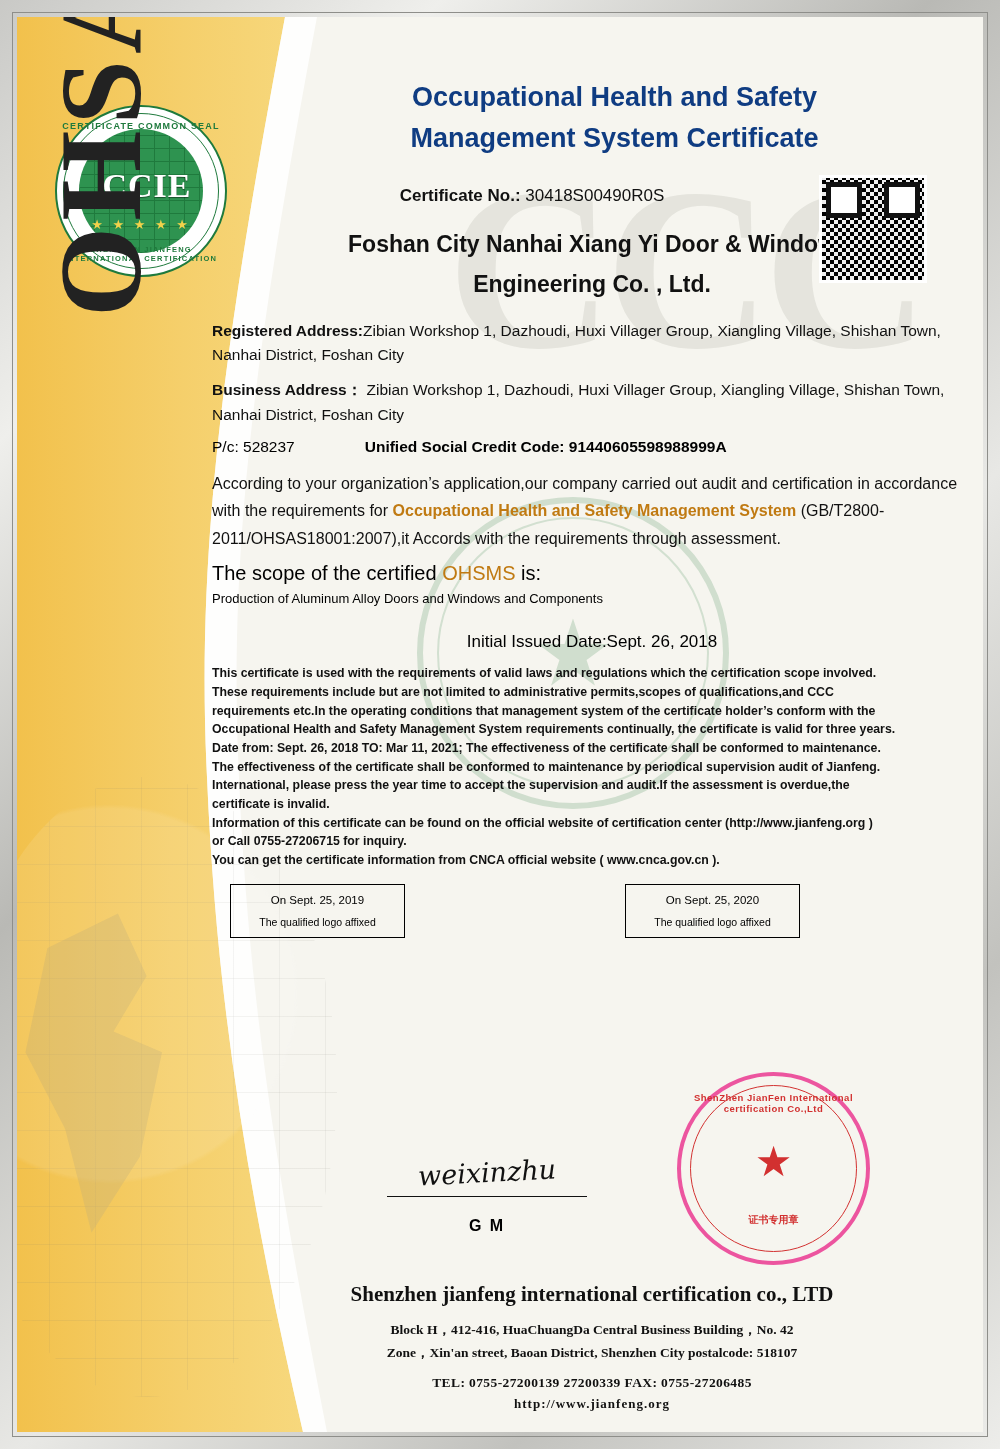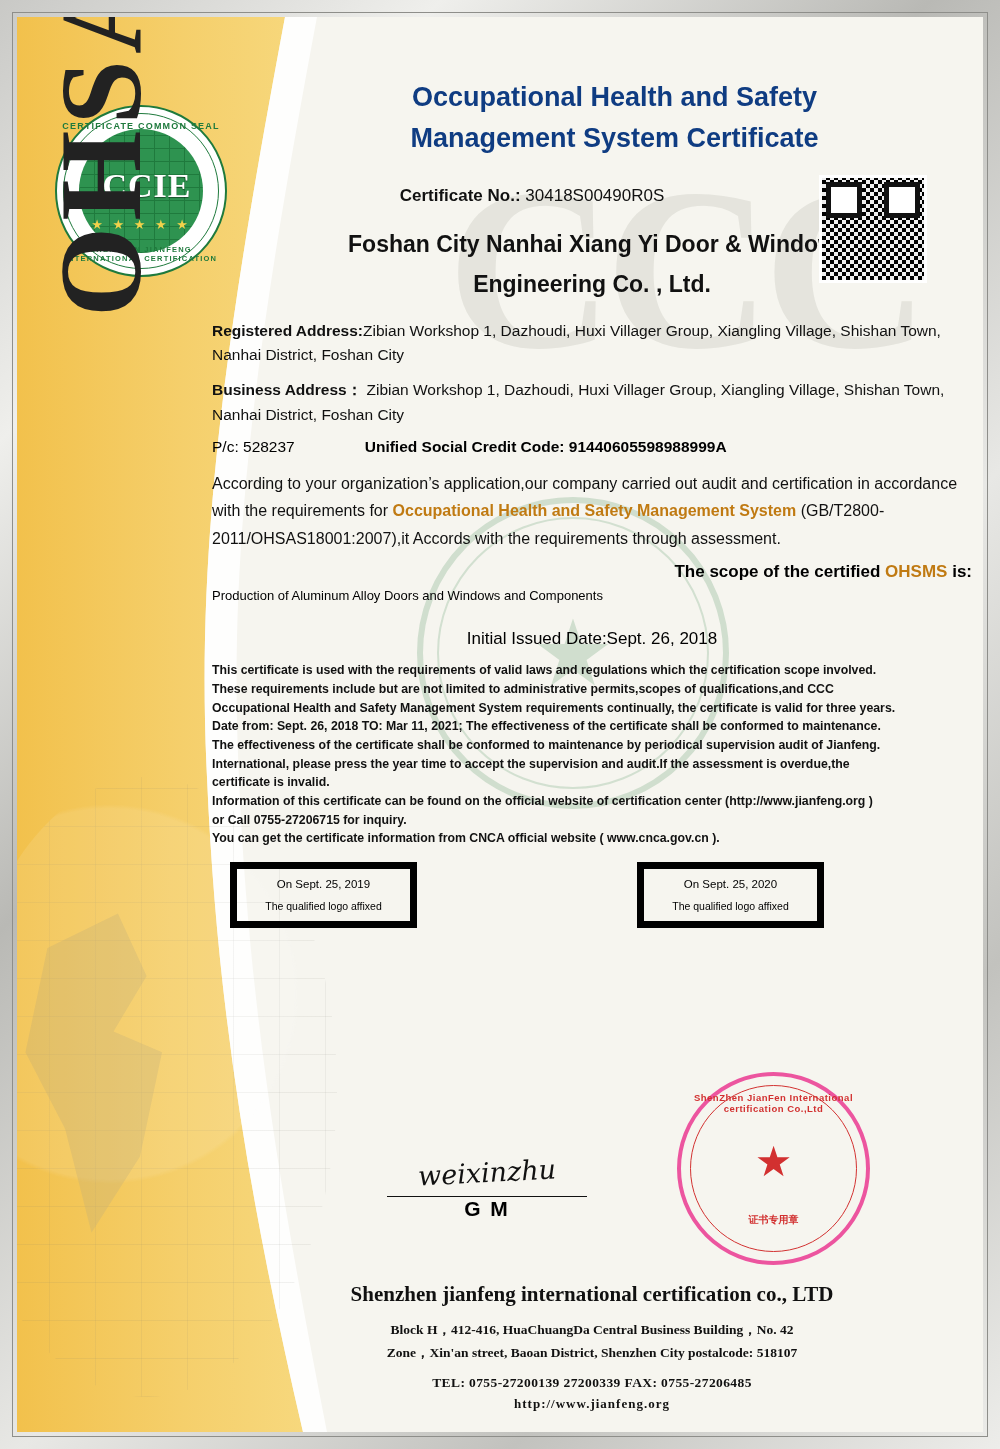--- a/index.html
+++ b/index.html
@@ -246,23 +246,23 @@
   .para {
     margin-top: 14px;
     font-size: 16px;
     line-height: 1.72;
     color: #111;
   }
   .para .hl { color: #c07a12; font-weight: 700; }
 
   .scope-head {
     margin-top: 10px;
-    text-align: right;
-    font-size: 17px;
-    font-weight: 700;
+    text-align: left;
+    font-size: 20px;
+    font-weight: 400;
   }
   .scope-head .hl { color: #c07a12; }
   .scope-text {
     font-size: 13px;
     margin-top: 6px;
   }
   .issued {
     text-align: center;
     margin-top: 26px;
     font-size: 17px;
@@ -279,21 +279,21 @@
   .fine .b { font-weight: 800; }
 
   .stamp-boxes {
     margin-top: 14px;
     display: flex;
     gap: 220px;
     padding-left: 18px;
   }
   .stamp-box {
     width: 165px;
-    border: 7px solid #000000;
+    border: 1px solid #000000;
     padding: 9px 4px;
     text-align: center;
   }
   .stamp-box .d { font-size: 11.5px; margin-bottom: 10px; }
   .stamp-box .q { font-size: 10.5px; }
 
   
   .red-seal {
     position: absolute;
     left: 660px; top: 1055px;
@@ -334,22 +334,22 @@
     font-style: italic;
     font-size: 27px;
     color: #111;
     transform: rotate(-3deg);
   }
   .signature .rule {
     margin-top: 8px;
     border-top: 1.5px solid #111;
   }
   .signature .gm {
-    margin-top: 0;
-    font-size: 21px;
+    margin-top: 20px;
+    font-size: 16px;
     font-weight: 700;
     letter-spacing: 2px;
   }
 
   
   .footer {
     position: absolute;
     left: 195px; top: 1265px;
     width: 760px;
     text-align: center;
@@ -451,20 +451,21 @@
 
       <div class="scope-head">
         <span>The scope of the certified </span><span class="hl">OHSMS</span><span> is:</span>
       </div>
       <div class="scope-text">Production of Aluminum Alloy Doors and Windows and Components</div>
       <div class="issued">Initial Issued Date:Sept. 26, 2018</div>
 
       <div class="fine">
         <div>This certificate is used with the requirements of valid laws and regulations which the certification scope involved.</div>
         <div>These requirements include but are not limited to administrative permits,scopes of qualifications,and CCC</div>
+        <div>requirements etc.In the operating conditions that management system of the certificate holder’s conform with the</div>
         <div class="b">Occupational Health and Safety Management System requirements continually, the certificate is valid for three years.</div>
         <div>Date from: Sept. 26, 2018 TO: Mar 11, 2021; The effectiveness of the certificate shall be conformed to maintenance.</div>
         <div>The effectiveness of the certificate shall be conformed to maintenance by periodical supervision audit of Jianfeng.</div>
         <div>International, please press the year time to accept the supervision and audit.If the assessment is overdue,the</div>
         <div>certificate is invalid.</div>
         <div>Information of this certificate can be found on the official website of certification center (http://www.jianfeng.org )</div>
         <div>or Call 0755-27206715 for inquiry.</div>
         <div>You can get the certificate information from CNCA official website ( www.cnca.gov.cn ).</div>
       </div>
 

